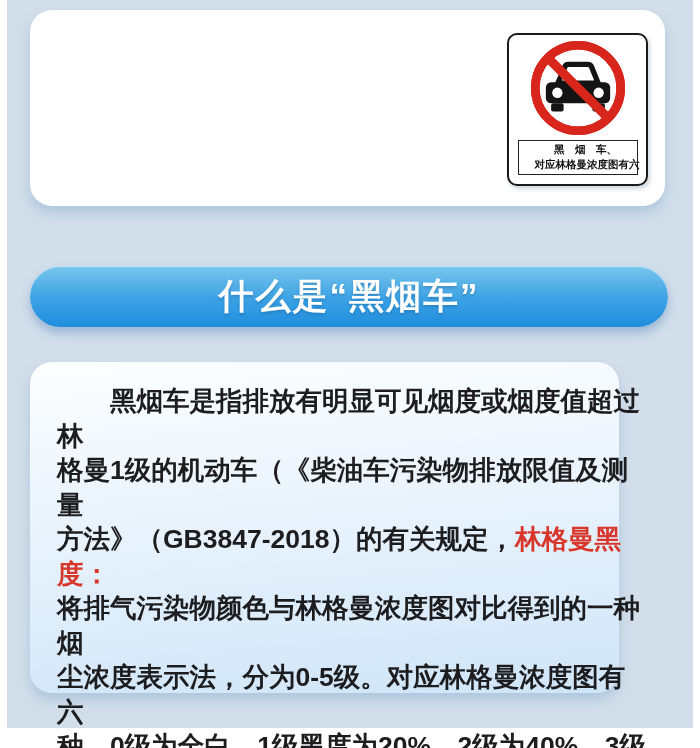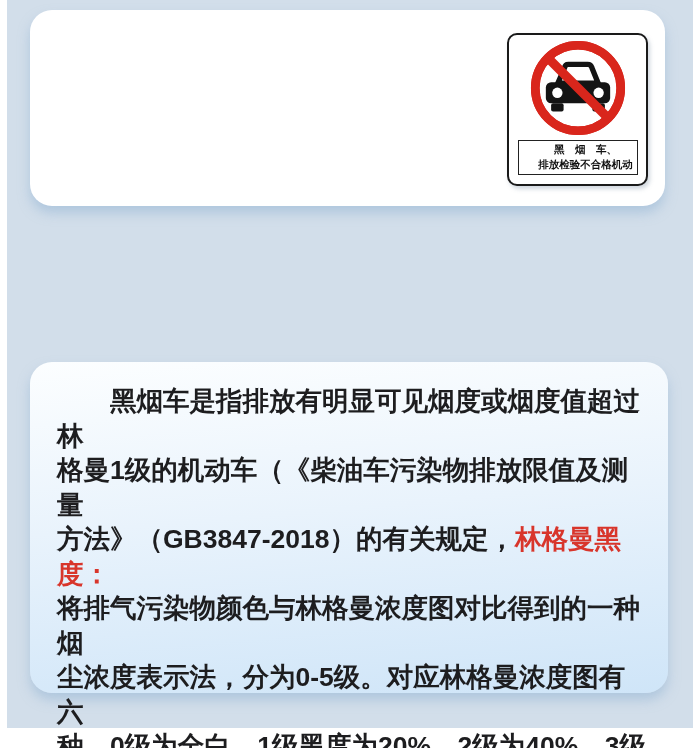--- a/index.html
+++ b/index.html
@@ -48,21 +48,21 @@
     background:linear-gradient(180deg,#79c6ec 0%,#3ba1e4 55%,#1f8ede 100%);
     box-shadow:0 6px 10px rgba(110,150,195,.55), inset 0 1px 0 rgba(255,255,255,.55);
     display:flex; align-items:center; justify-content:center;
   }
   .banner-title {
     color:#ffffff; font-size:35px; font-weight:700; letter-spacing:2px;
     text-shadow:0 2px 3px rgba(20,80,140,.35);
   }
   
   .def-card {
-    position:absolute; left:23px; top:362px; width:638px; height:331px;
+    position:absolute; left:23px; top:362px; width:589px; height:331px;
     border-radius:22px;
     background:linear-gradient(175deg,#fcfeff 0%,#e9f3fc 45%,#cfe5f8 100%);
     box-shadow:0 7px 12px rgba(148,180,212,.55);
   }
   .def-text {
     position:absolute; left:27px; top:22px; width:592px;
     font-size:26.5px; line-height:34.5px; font-weight:700;
     color:#1d1d1f; white-space:pre-line;
   }
   .seg-red  { color:#d8352b; }
@@ -84,25 +84,28 @@
         <circle cx="71.5" cy="55" r="5.4" fill="#ffffff"></circle>
         <rect x="22" y="66" width="13" height="8.5" rx="2" fill="#141414"></rect>
         <rect x="65" y="66" width="13" height="8.5" rx="2" fill="#141414"></rect>
 
         <line x1="20" y1="20" x2="80" y2="80" stroke="#d9261c" stroke-width="9.5"></line>
 
         <circle cx="50" cy="50" r="44.5" fill="none" stroke="#d9261c" stroke-width="9"></circle>
       </svg>
       <div class="sign-label">
         <div>黑　烟　车、</div>
-        <div>排放检验不合格机动</div>
+        <div>对应林格曼浓度图有六</div>
       </div>
     </div>
   </section>
 
+  <div class="banner">
+    <span class="banner-title">什么是“黑烟车”</span>
+  </div>
 
   <section class="def-card">
     <p class="def-text"><span>　　黑烟车是指排放有明显可见烟度或烟度值超过林
 格曼1级的机动车（《柴油车污染物排放限值及测量
 方法》（GB3847-2018）的有关规定，</span><span class="seg-red">林格曼黑度：</span><span>
 将排气污染物颜色与林格曼浓度图对比得到的一种烟
 尘浓度表示法，分为0-5级。对应林格曼浓度图有六
 种，0级为全白，1级黑度为20%，2级为40%，3级
 为60%，4级为80%，5级为全黑。</span></p>
   </section>

